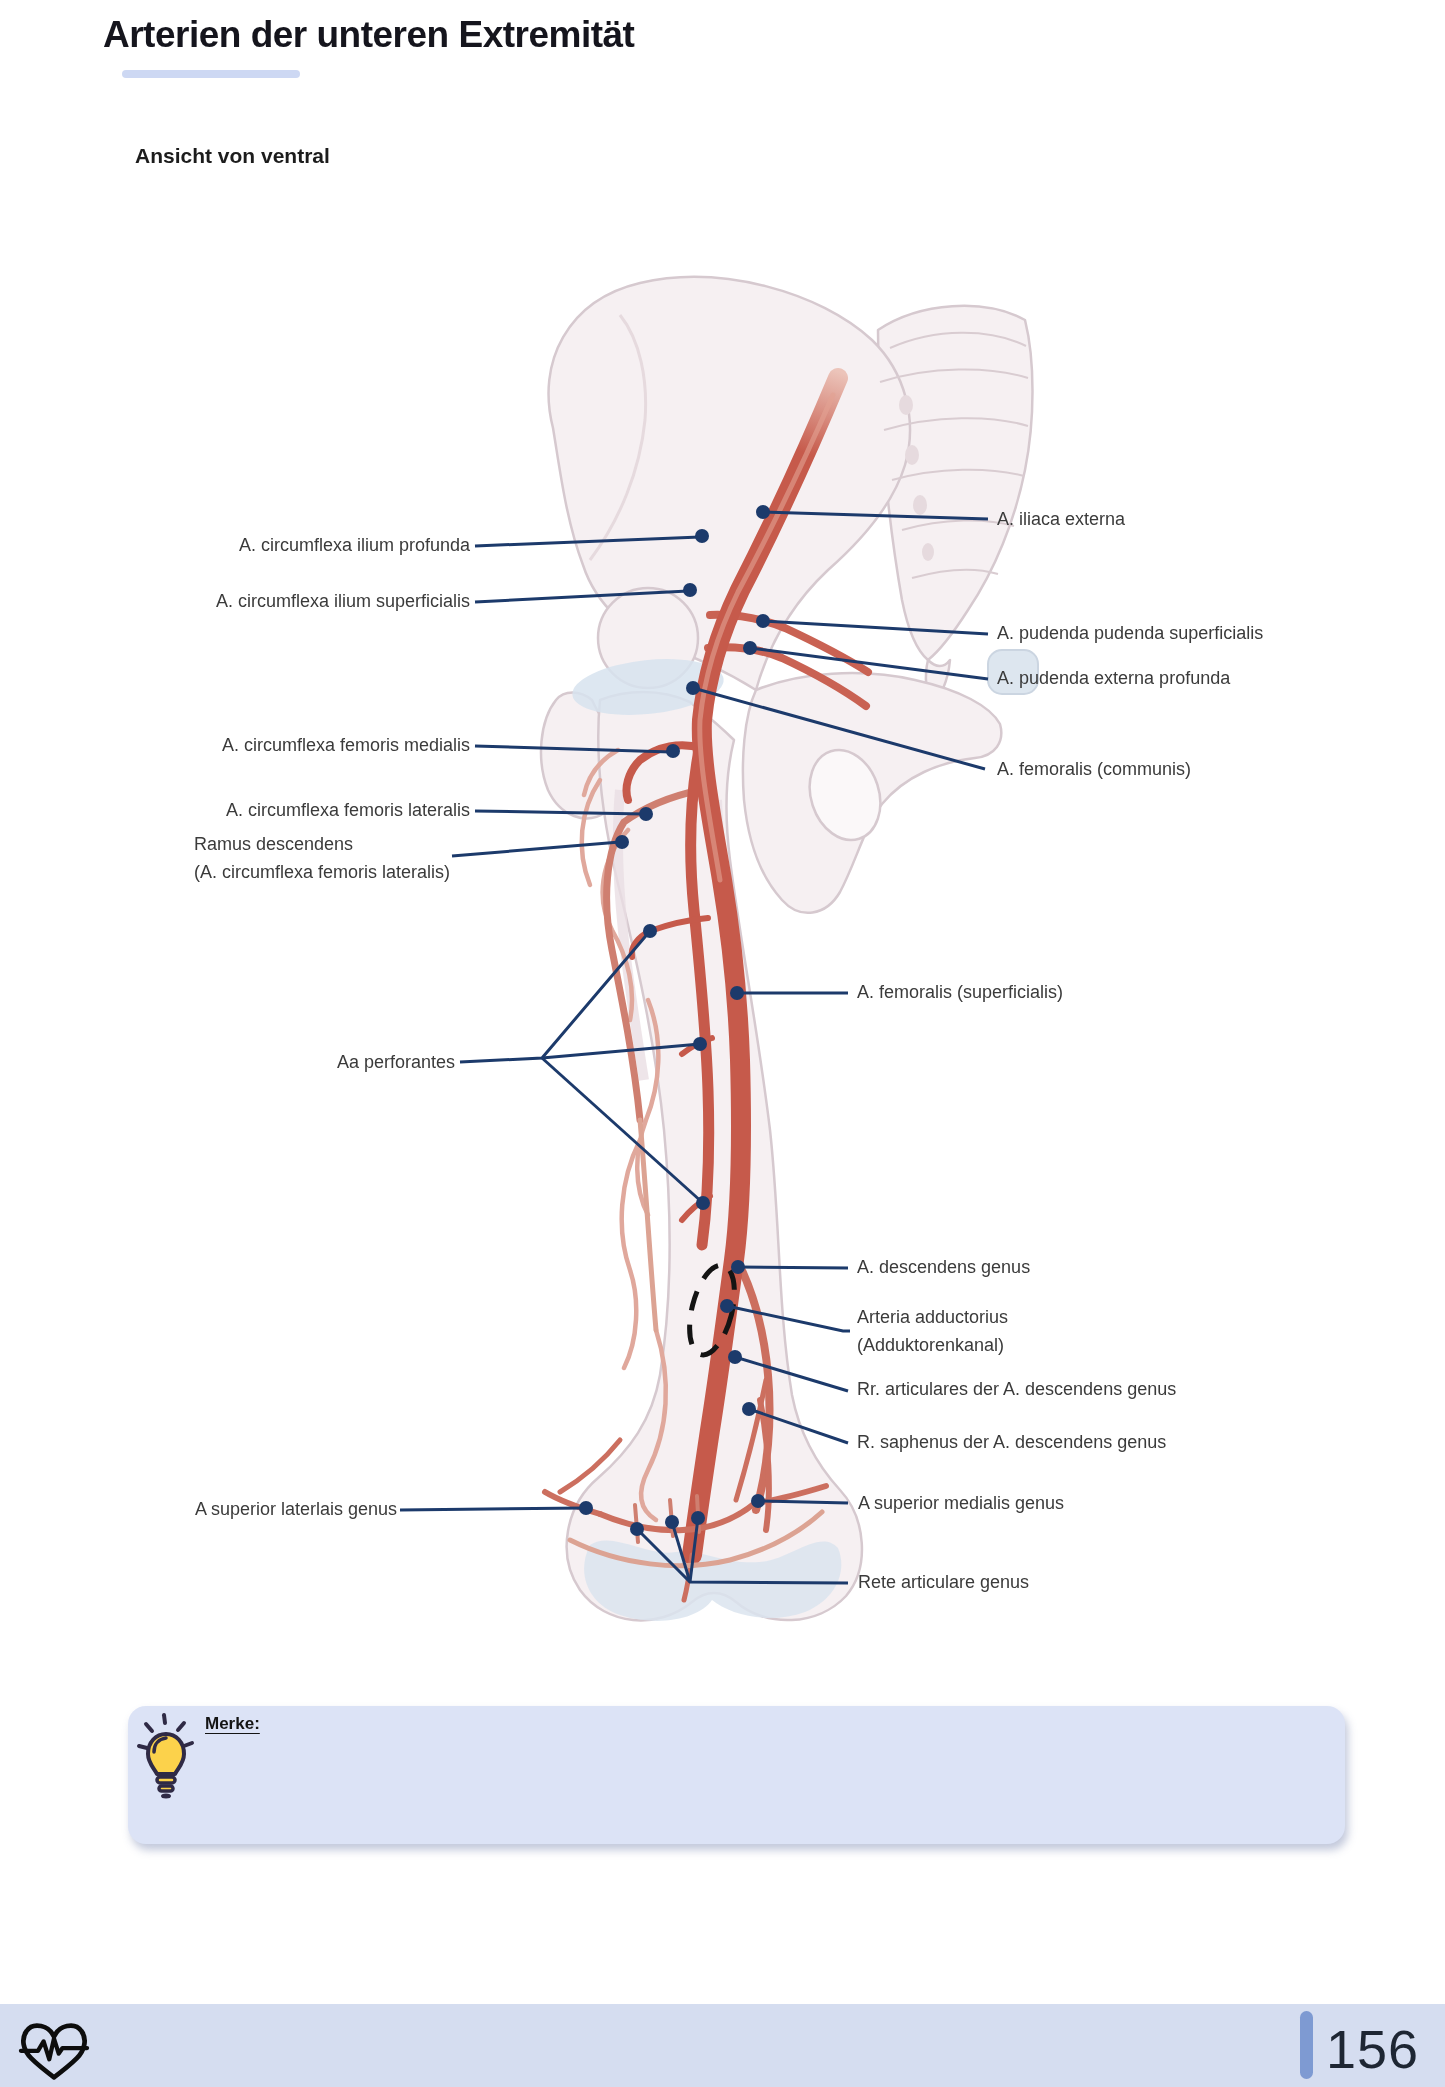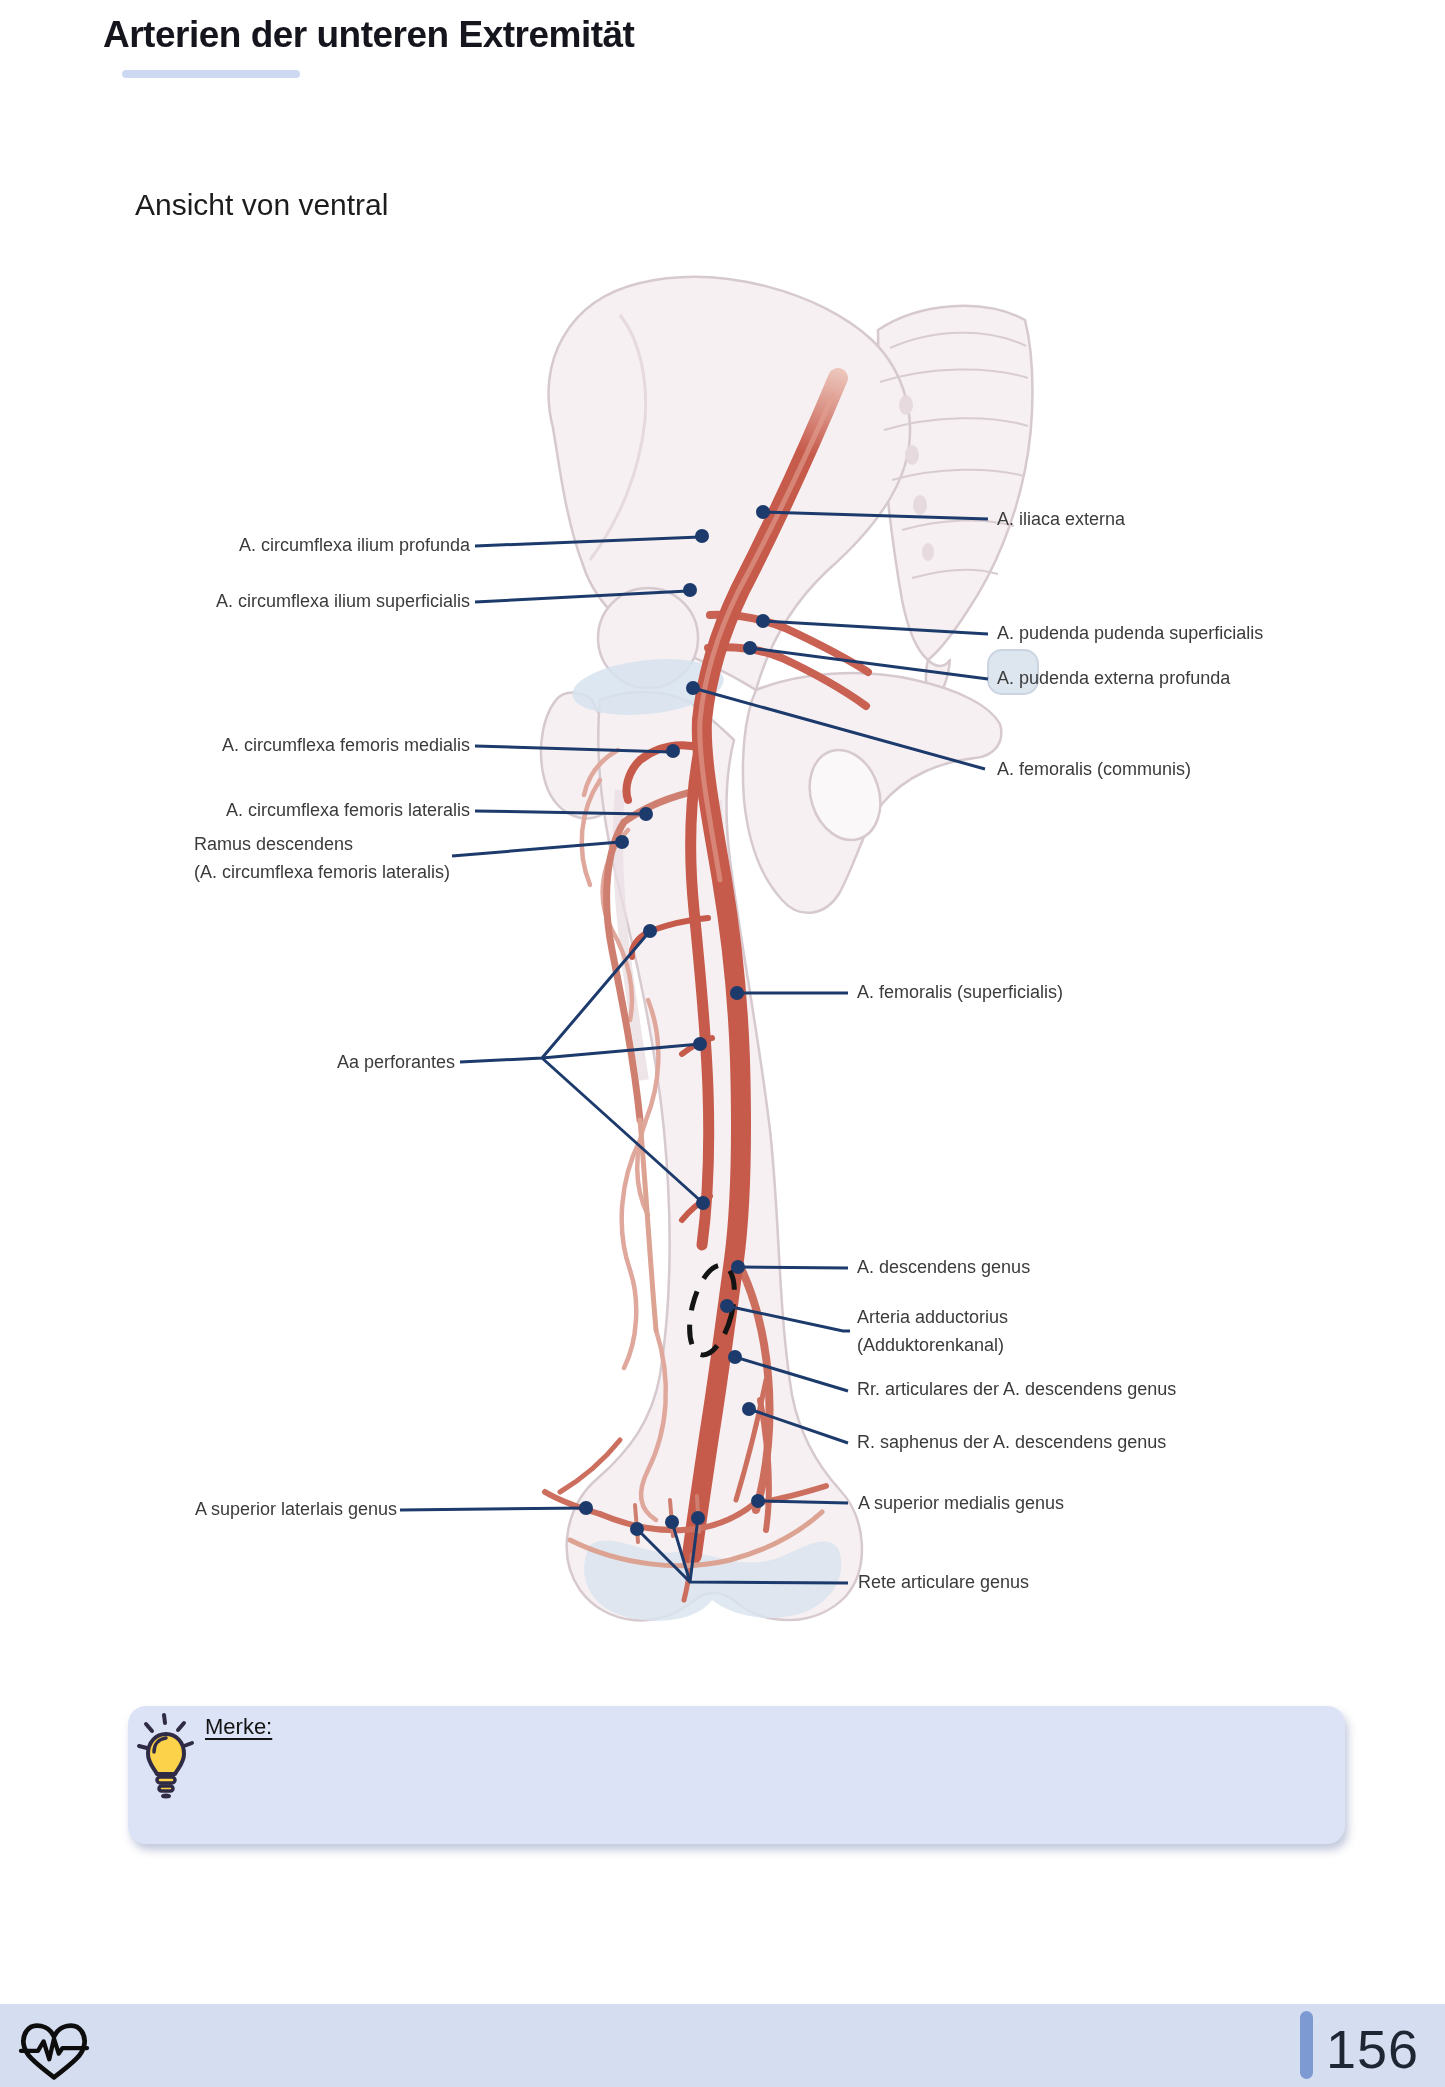--- a/index.html
+++ b/index.html
@@ -9,37 +9,36 @@
   }
   .title{
     position:absolute;left:103px;top:14px;font-size:37px;font-weight:bold;
     color:#15151d;letter-spacing:-0.5px;white-space:nowrap;
   }
   .title-underline{
     position:absolute;left:122px;top:70px;width:178px;height:8px;
     background:#cdd8f3;border-radius:4px;
   }
   .subtitle{
-    position:absolute;left:135px;top:144px;font-size:30px;font-weight:normal;color:#1c1c1c;
+    position:absolute;left:135px;top:144px;font-size:21px;font-weight:bold;color:#1c1c1c;
     white-space:nowrap;
-    margin-top:44px;
   }
   .fig{position:absolute;left:0;top:0;width:1445px;height:2087px;}
   .lbl{
     position:absolute;font-size:18px;line-height:28px;color:#3b3b3b;white-space:nowrap;
   }
   .lbl.l{text-align:left}
   .lbl.r{text-align:left}
   .note{
     position:absolute;left:128px;top:1706px;width:1217px;height:138px;
     background:#dce3f6;border-radius:18px;box-shadow:3px 6px 8px rgba(120,132,175,0.45);
   }
   .note-bulb{position:absolute;left:6px;top:4px;}
   .note-heading{
-    position:absolute;left:77px;top:8px;font-size:22px;font-weight:normal;color:#141414;
+    position:absolute;left:77px;top:8px;font-size:17px;font-weight:bold;color:#141414;
     text-decoration:underline;text-underline-offset:4px;
   }
   .note-body{
     position:absolute;left:77px;top:44px;width:1102px;font-size:24px;line-height:29px;color:#161616;
   }
   .footer{
     position:absolute;left:0;top:2004px;width:1445px;height:83px;background:#d5ddf0;
   }
   .footer-heart{position:absolute;left:18px;top:10px;}
   .footer-accent{

